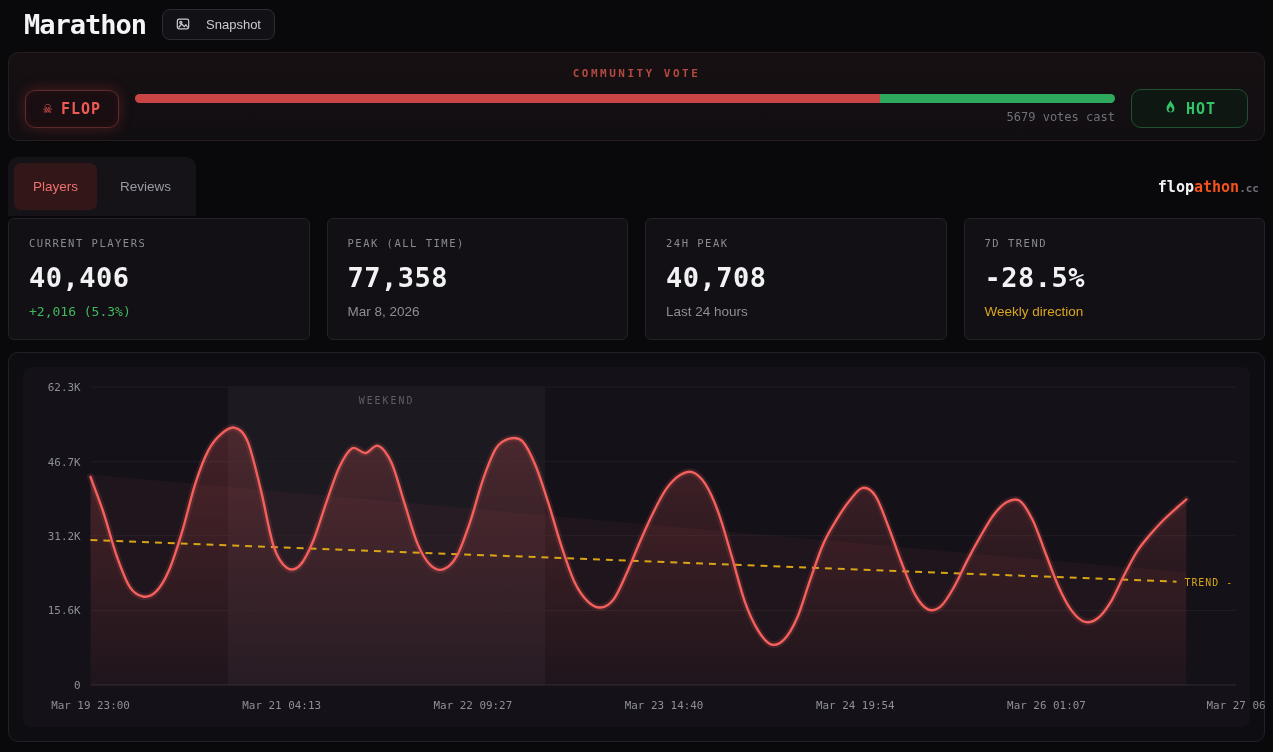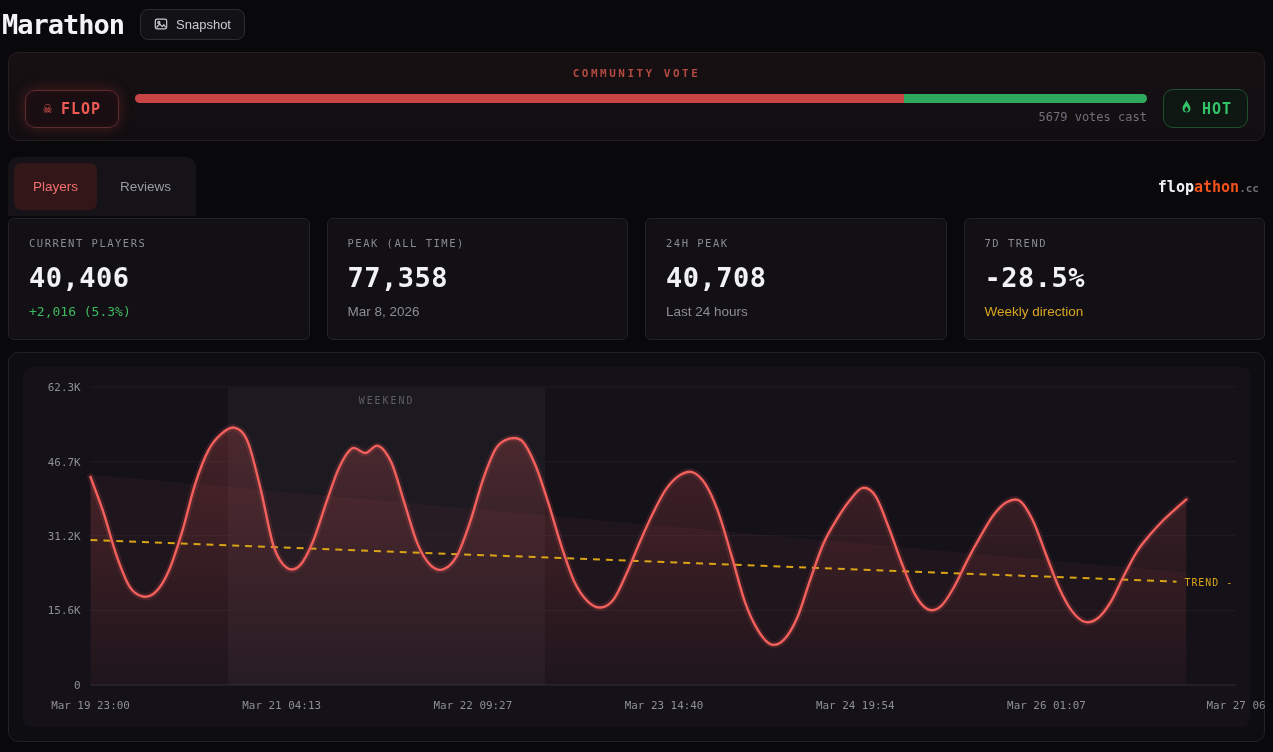--- a/index.html
+++ b/index.html
@@ -3,24 +3,24 @@
 <meta charset="utf-8">
 <style>
   * { box-sizing: border-box; margin: 0; padding: 0; }
   html,body { width:1273px; height:752px; overflow:hidden; }
   body {
     background:#09080b; color:#e6e6ea;
     font-family:"Liberation Sans","DejaVu Sans",sans-serif;
   }
 
   
-  .topbar { display:flex; align-items:center; gap:16px; padding:8px 2px 6px; height:46px; }
+  .topbar { display:flex; align-items:center; gap:16px; padding:8px 24px 6px; height:46px; }
   .topbar h1 { font-family:"DejaVu Sans Mono",monospace; font-weight:bold; font-size:27px; color:#f4f4f7; letter-spacing:-1px; }
   .btn-snapshot {
-    display:flex; align-items:center; gap:8px; padding:7px 13px;
+    display:flex; align-items:center; gap:16px; padding:7px 13px;
     background:#121216; border:1px solid #2c2c33; border-radius:8px;
     color:#c9c9d1; font-size:13px; cursor:pointer;
   }
   .btn-snapshot svg { display:block; }
 
   
   .vote-panel {
     margin:6px 8px 0; padding:14px 16px 12px;
     background:linear-gradient(180deg,#171013,#110e11);
     border:1px solid #271c1f; border-radius:10px;
@@ -32,21 +32,21 @@
   .vote-row { display:flex; align-items:center; gap:16px; }
   .btn-flop {
     display:flex; align-items:center; gap:8px; padding:9px 17px;
     background:#190e11; border:1px solid #5c2b2d; border-radius:10px;
     box-shadow:0 0 14px rgba(225,70,70,.28), inset 0 0 8px rgba(225,70,70,.08);
     color:#f05a55; font-family:"DejaVu Sans Mono",monospace; font-weight:bold;
     font-size:15px; letter-spacing:1px; cursor:pointer;
   }
   .btn-flop .skull { font-size:15px; line-height:1; }
   .btn-hot {
-    display:flex; align-items:center; gap:8px; padding:9px 15px;
+    display:flex; align-items:center; gap:8px; padding:9px 31px;
     background:#0e1712; border:1px solid #205030; border-radius:10px;
     color:#34c468; font-family:"DejaVu Sans Mono",monospace; font-weight:bold;
     font-size:15px; letter-spacing:1px; cursor:pointer;
   }
   .vote-center { flex:1; }
   .vote-meta {
     position:relative; display:flex; justify-content:space-between;
     font-family:"DejaVu Sans Mono",monospace; font-size:13px; margin-bottom:6px;
   }
   .vote-meta .left  { color:#ef5a52; }

